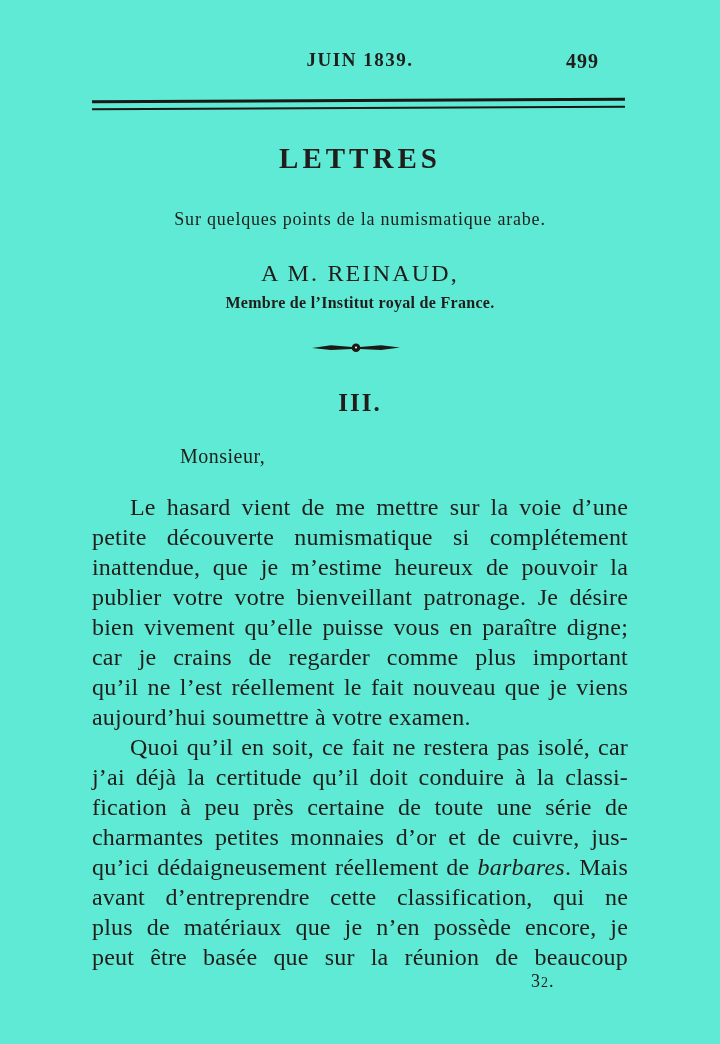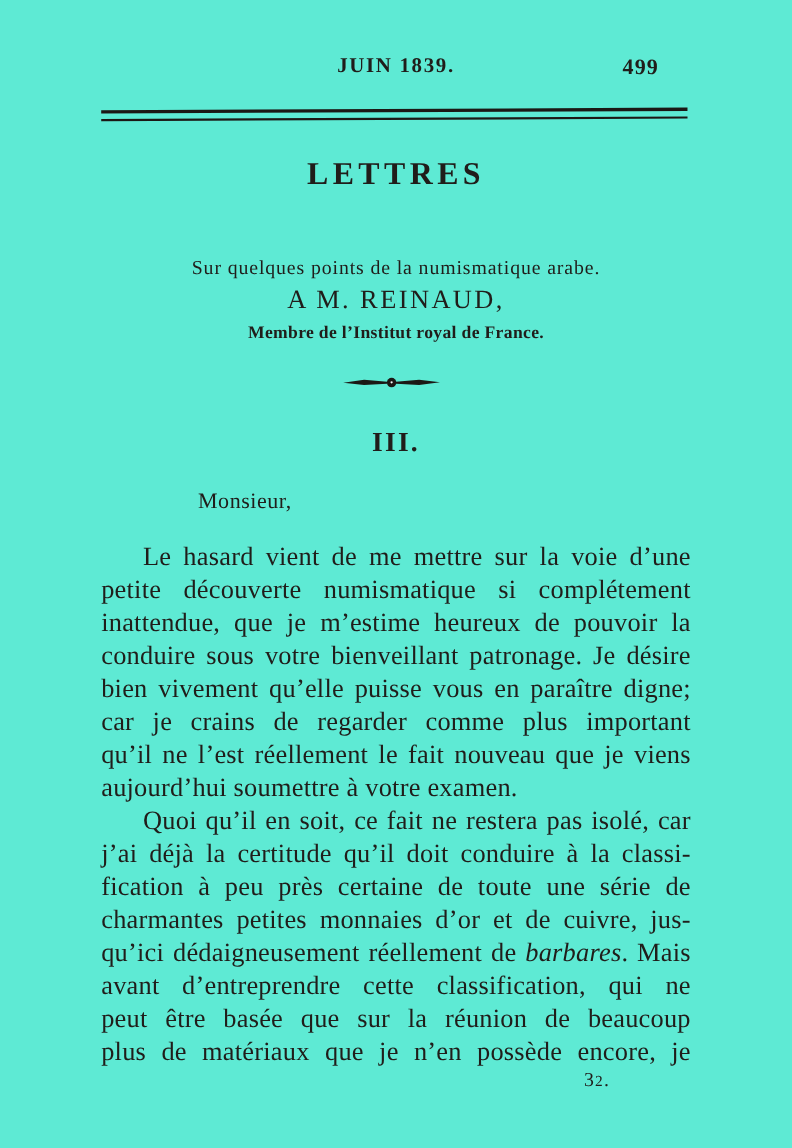--- a/index.html
+++ b/index.html
@@ -19,21 +19,21 @@
   .hdr-num{top:50px;left:566px;font-size:20px;font-weight:bold;letter-spacing:1px;}
 
   .rule{
     left:92px;top:99px;width:533px;height:5px;
     border-top:3px solid #1b1815;
     border-bottom:2px solid #1b1815;
     transform:rotate(-0.25deg);
   }
 
   .title{top:142px;font-size:29px;font-weight:bold;letter-spacing:4px;}
-  .subtitle{top:209px;font-size:18px;letter-spacing:0.8px;margin-top:24px;}
+  .subtitle{top:209px;font-size:18px;letter-spacing:0.8px;}
   .dedication{top:260px;font-size:24px;font-weight:normal;letter-spacing:2.2px;}
   .dedication-note{top:294px;font-size:16px;font-weight:bold;letter-spacing:0.3px;}
 
   .ornament{top:340px;left:311px;}
 
   .section-no{top:389px;font-size:25px;font-weight:bold;letter-spacing:2px;}
   .salutation{top:445px;left:180px;font-size:20px;letter-spacing:0.5px;}
 
   .body-block{left:92px;top:492px;width:536px;}
   .bl{
@@ -77,30 +77,30 @@
   </div>
 
   <div class="abs centered section-no">III.</div>
 
   <div class="abs salutation">Monsieur,</div>
 
   <div class="abs body-block">
     <div class="bl ind">Le hasard vient de me mettre sur la voie d’une</div>
     <div class="bl">petite découverte numismatique si complétement</div>
     <div class="bl">inattendue, que je m’estime heureux de pouvoir la</div>
-    <div class="bl">conduire sous votre bienveillant patronage. Je désire</div>
+    <div class="bl">publier votre votre bienveillant patronage. Je désire</div>
     <div class="bl">bien vivement qu’elle puisse vous en paraître digne;</div>
     <div class="bl">car je crains de regarder comme plus important</div>
     <div class="bl">qu’il ne l’est réellement le fait nouveau que je viens</div>
     <div class="bl plain">aujourd’hui soumettre à votre examen.</div>
     <div class="bl ind">Quoi qu’il en soit, ce fait ne restera pas isolé, car</div>
     <div class="bl">j’ai déjà la certitude qu’il doit conduire à la classi-</div>
     <div class="bl">fication à peu près certaine de toute une série de</div>
     <div class="bl">charmantes petites monnaies d’or et de cuivre, jus-</div>
     <div class="bl"><span>qu’ici dédaigneusement réellement de </span><span class="it">barbares</span><span>. Mais</span></div>
     <div class="bl">avant d’entreprendre cette classification, qui ne</div>
+    <div class="bl">plus de matériaux que je n’en possède encore, je</div>
     <div class="bl">peut être basée que sur la réunion de beaucoup</div>
-    <div class="bl">plus de matériaux que je n’en possède encore, je</div>
   </div>
 
   <div class="abs sig"><span>3</span><span class="small">2</span><span>.</span></div>
 
 </div>
 
 </body></html>

